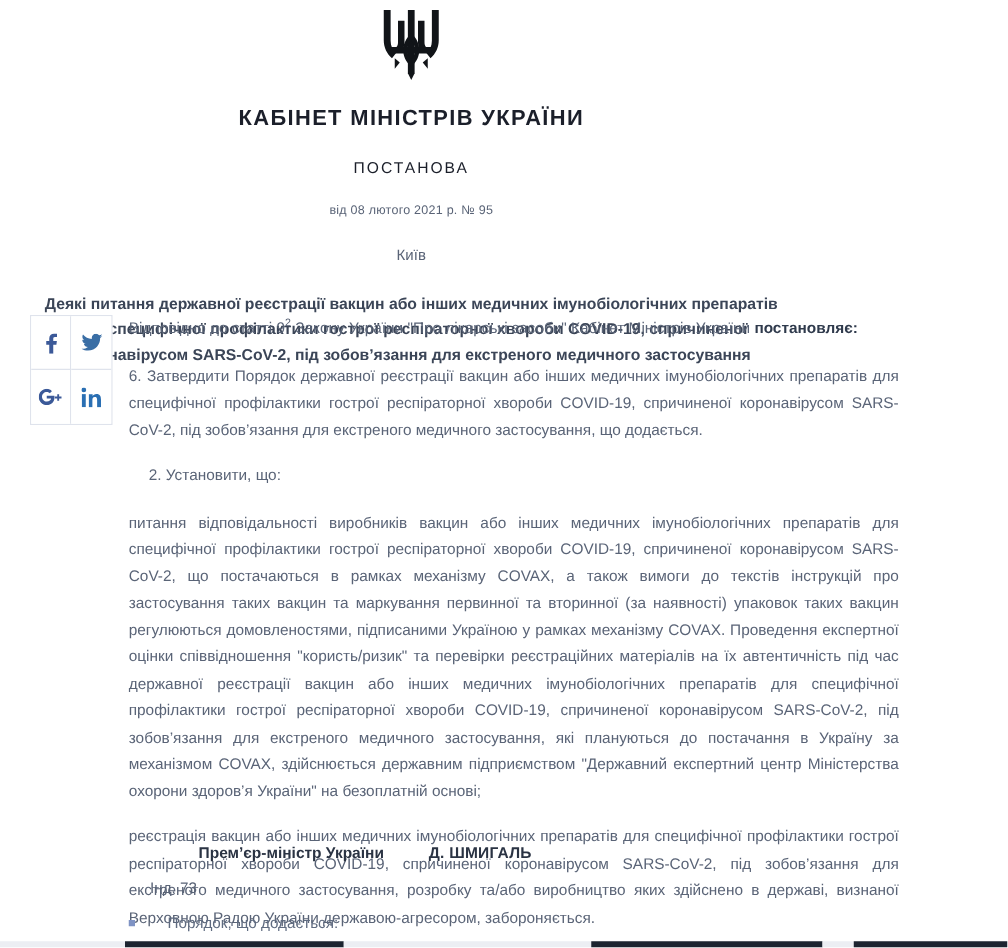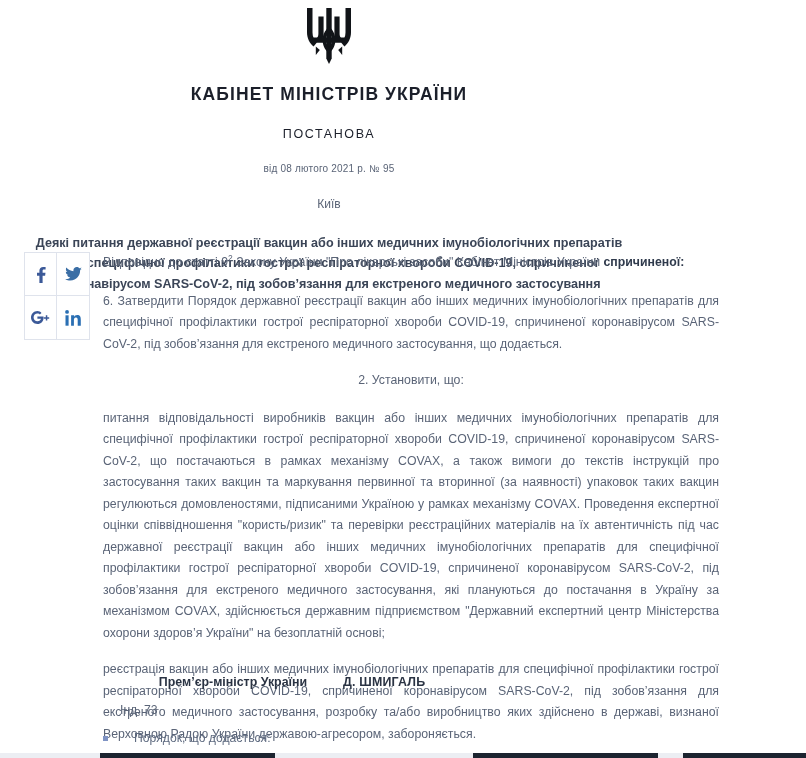--- a/index.html
+++ b/index.html
@@ -108,21 +108,21 @@
     width: 616px;
   }
   .para {
     font-size: 12.3px;
     line-height: 1.75;
     color: #5a6477;
     text-align: justify;
     margin: 0 0 15px 0;
   }
   .para.lead { margin-bottom: 17px; text-align: left; }
-  .para.tight { margin-bottom: 16px; text-align: center; }
+  .para.tight { margin-bottom: 16px; text-align: left; margin-left: 16px; }
   .para b, .para strong { color: #2f3a4c; font-weight: 700; }
   .sup { font-size: 8.5px; vertical-align: super; line-height: 0; }
 
   
   .sign-row {
     position: absolute;
     left: 123px;
     top: 675px;
     display: flex;
     font-size: 12.4px;
@@ -239,21 +239,21 @@
       <svg width="16" height="16" viewBox="0 0 16 16" aria-hidden="true">
         <rect x="0.5" y="5.3" width="3.1" height="10.4" fill="#2a6fb3"></rect>
         <circle cx="2.05" cy="1.9" r="1.9" fill="#2a6fb3"></circle>
         <path fill="#2a6fb3" d="M6.1 5.3h3v1.4h.1c.4-.8 1.4-1.6 2.9-1.6 3.1 0 3.7 2 3.7 4.7v5.9h-3.1v-5.2c0-1.3 0-2.9-1.8-2.9-1.8 0-2 1.4-2 2.8v5.3H6.1V5.3z"></path>
       </svg>
     </div>
   </div>
 
   <div class="doc-body">
 
-    <p class="para lead"><span>Відповідно до статті 9</span><span class="sup">2</span><span> Закону України "Про лікарські засоби" Кабінет Міністрів України </span><b>спричиненої:</b></p>
+    <p class="para lead"><span>Відповідно до статті 9</span><span class="sup">2</span><span> Закону України "Про лікарські засоби" Кабінет Міністрів України </span><b>постановляє:</b></p>
 
     <p class="para">6. Затвердити Порядок державної реєстрації вакцин або інших медичних імунобіологічних препаратів для специфічної профілактики гострої респіраторної хвороби COVID-19, спричиненої коронавірусом SARS-CoV-2,  під зобов’язання для екстреного медичного застосування, що додається.</p>
 
     <p class="para tight">2. Установити, що:</p>
 
     <p class="para">питання відповідальності виробників вакцин або інших медичних імунобіологічних препаратів для специфічної профілактики гострої респіраторної хвороби COVID-19, спричиненої коронавірусом SARS-CoV-2, що постачаються в рамках механізму COVAX, а також вимоги до текстів інструкцій про застосування таких вакцин та маркування первинної та вторинної (за наявності) упаковок таких вакцин регулюються домовленостями, підписаними Україною у рамках механізму COVAX. Проведення експертної оцінки співвідношення "користь/ризик" та перевірки реєстраційних матеріалів на їх автентичність під час державної реєстрації вакцин або інших медичних імунобіологічних препаратів для специфічної профілактики гострої респіраторної хвороби COVID-19, спричиненої коронавірусом SARS-CoV-2, під зобов’язання для екстреного медичного застосування, які плануються до постачання в Україну за механізмом COVAX, здійснюється державним підприємством "Державний експертний центр Міністерства охорони здоров’я України" на безоплатній основі;</p>
 
     <p class="para">реєстрація вакцин або інших медичних імунобіологічних препаратів для специфічної профілактики гострої респіраторної хвороби COVID-19, спричиненої коронавірусом SARS-CoV-2, під зобов’язання для екстреного медичного застосування, розробку та/або виробництво яких здійснено в державі, визнаної Верховною Радою України державою-агресором, забороняється.</p>
   </div>
 

